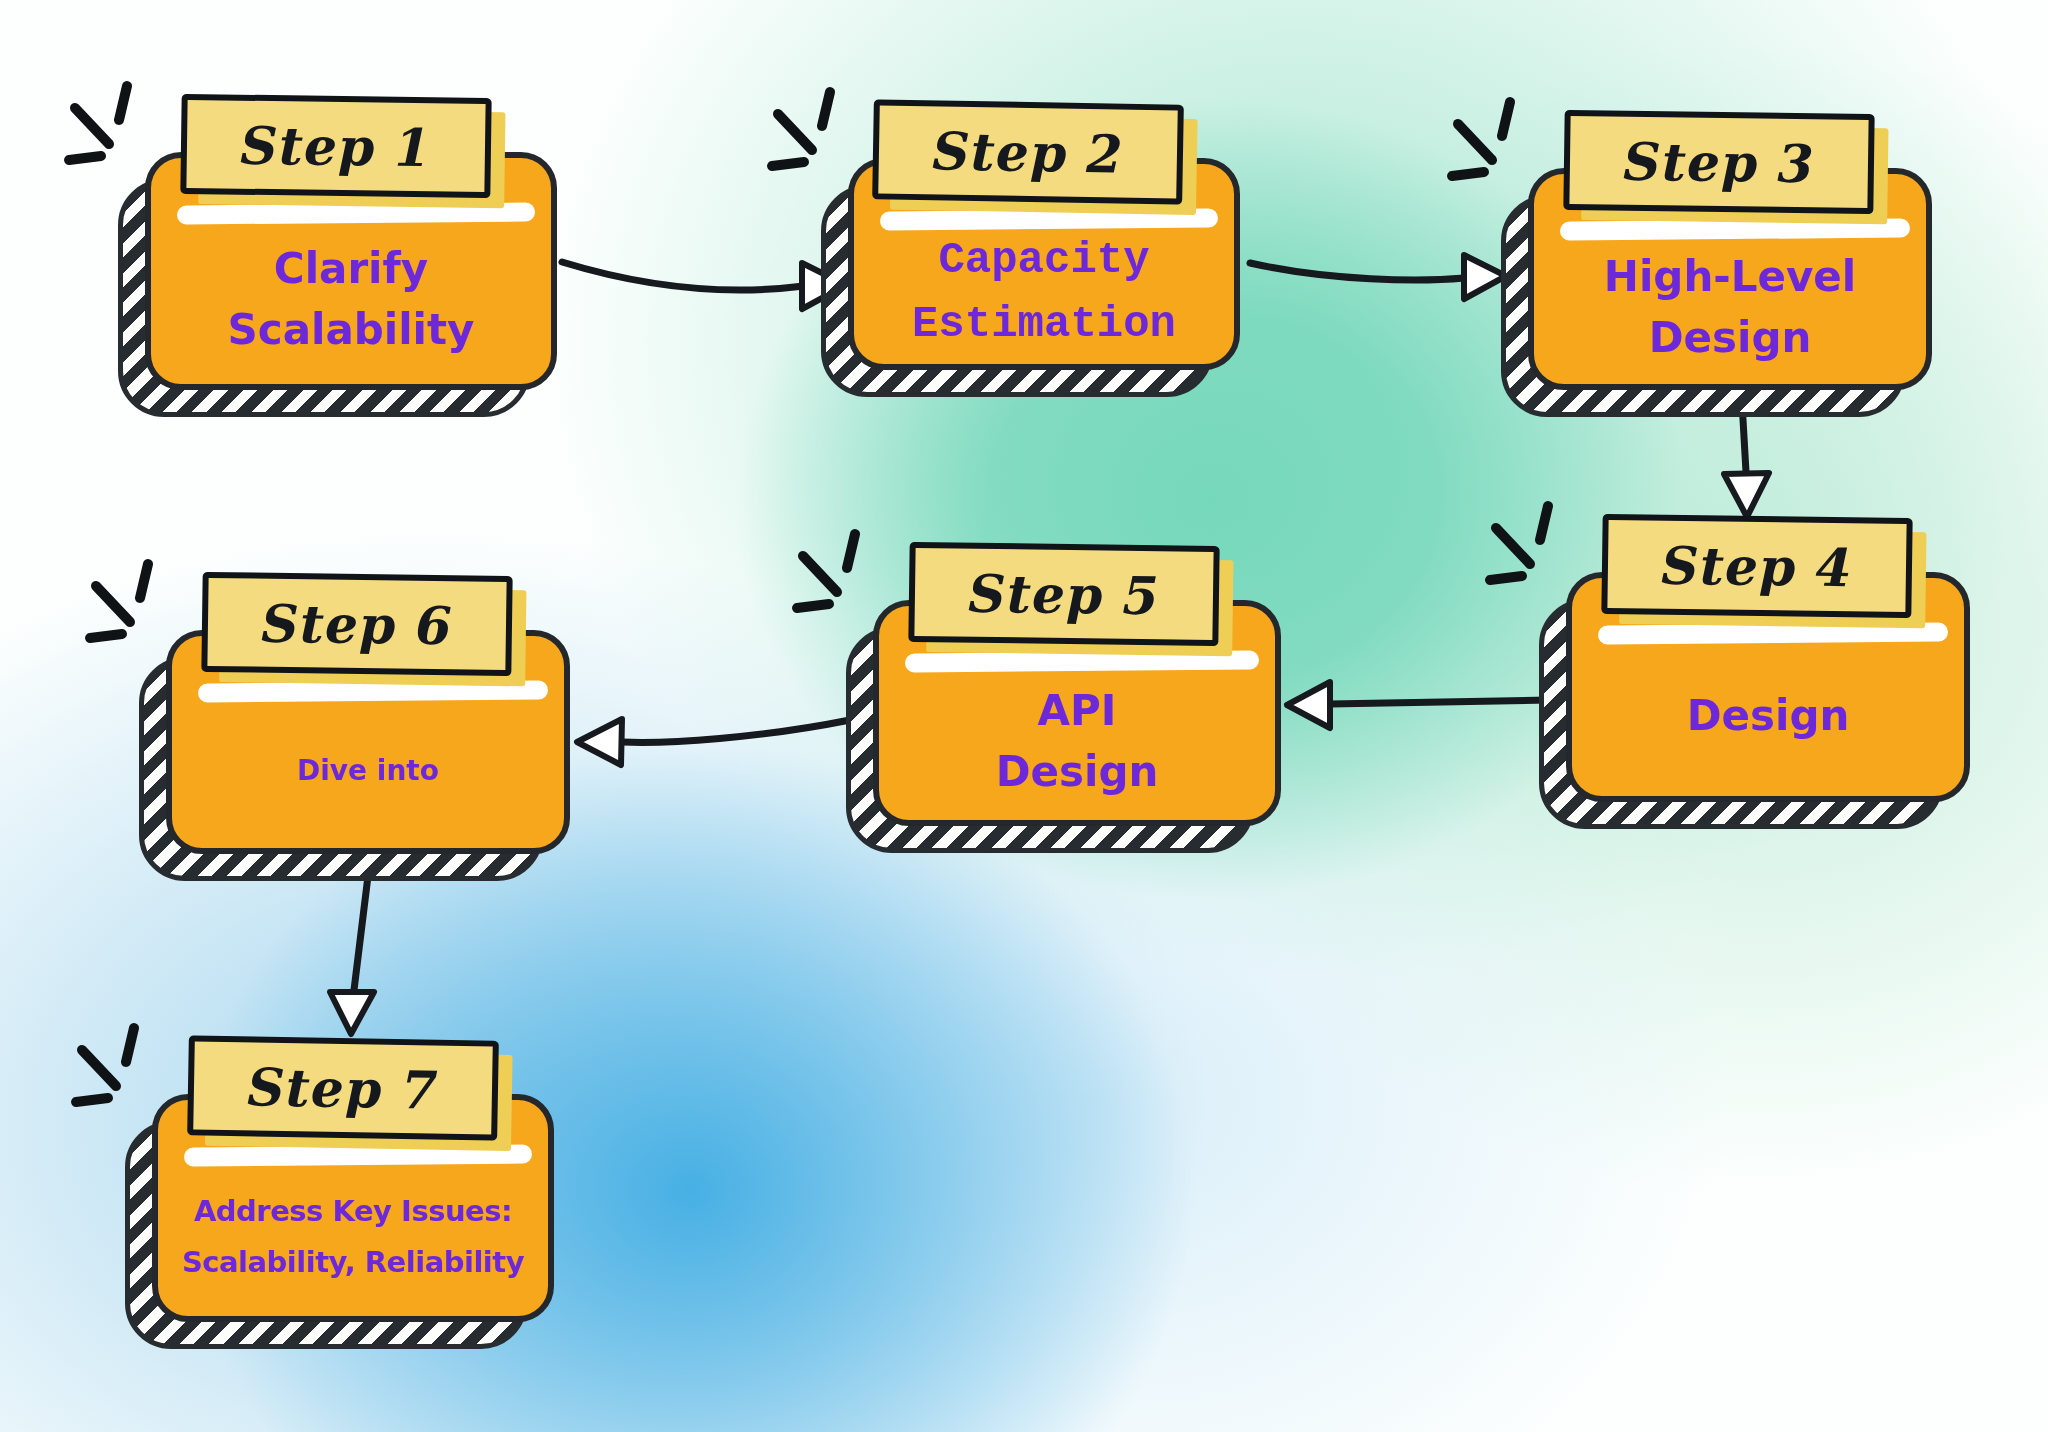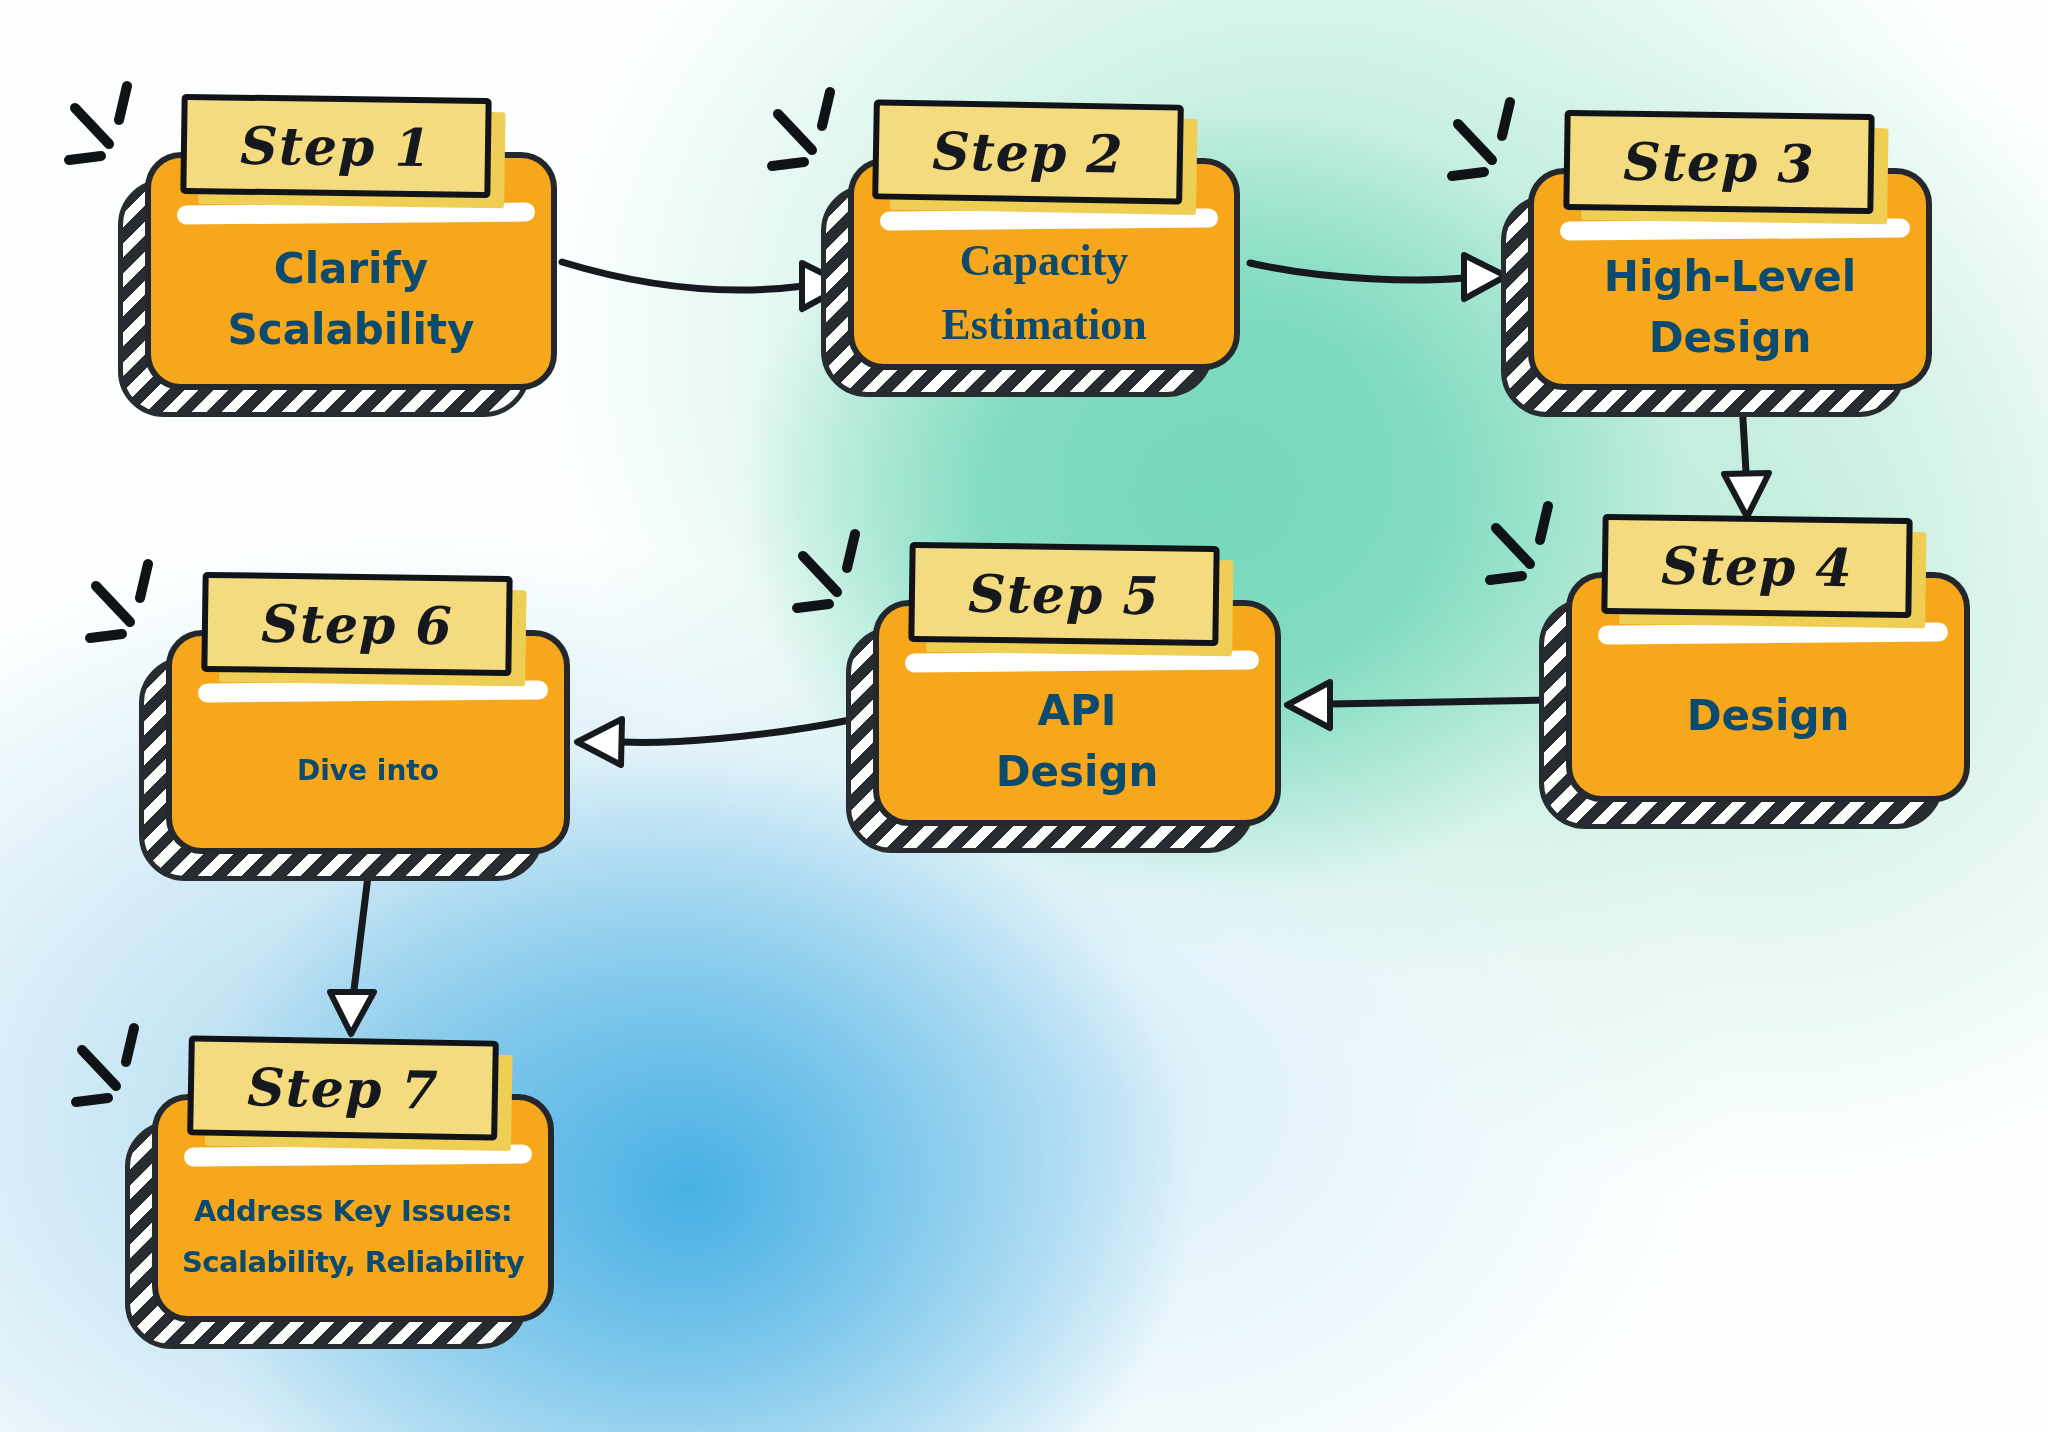--- a/index.html
+++ b/index.html
@@ -38,25 +38,25 @@
     display:flex;flex-direction:column;align-items:center;justify-content:center;
     padding-top:58px;box-sizing:border-box;
     text-align:center;
   }
   .strip{
     position:absolute;top:46px;left:26px;right:16px;height:19px;
     background:var(--highlight-white,#fff);border-radius:10px;
     transform:rotate(-.5deg);
   }
   .line{
-    font-weight:bold;color:#0c4a6e;
+    font-weight:bold;color:#6d28d9;
     font-size:42px;line-height:1.45;letter-spacing:0;
     white-space:nowrap;
   }
-  .serif .line{font-family:Liberation Serif, serif;font-size:44px;text-align:center;}
+  .serif .line{font-family:Liberation Mono, monospace;font-size:44px;text-align:center;}
   .small .line{font-size:29px;line-height:1.75;letter-spacing:-.5px;}
   .banner{
     position:absolute;left:36px;top:-56px;width:310px;height:100px;
     background:var(--banner-fill,#F5DB80);
     border:6px solid #101418;border-radius:5px;
     box-shadow:16px 12px 0 -2px var(--banner-shadow,#EFCE55);
     display:flex;align-items:center;justify-content:center;
     transform:rotate(.8deg);
     box-sizing:border-box;
   }

